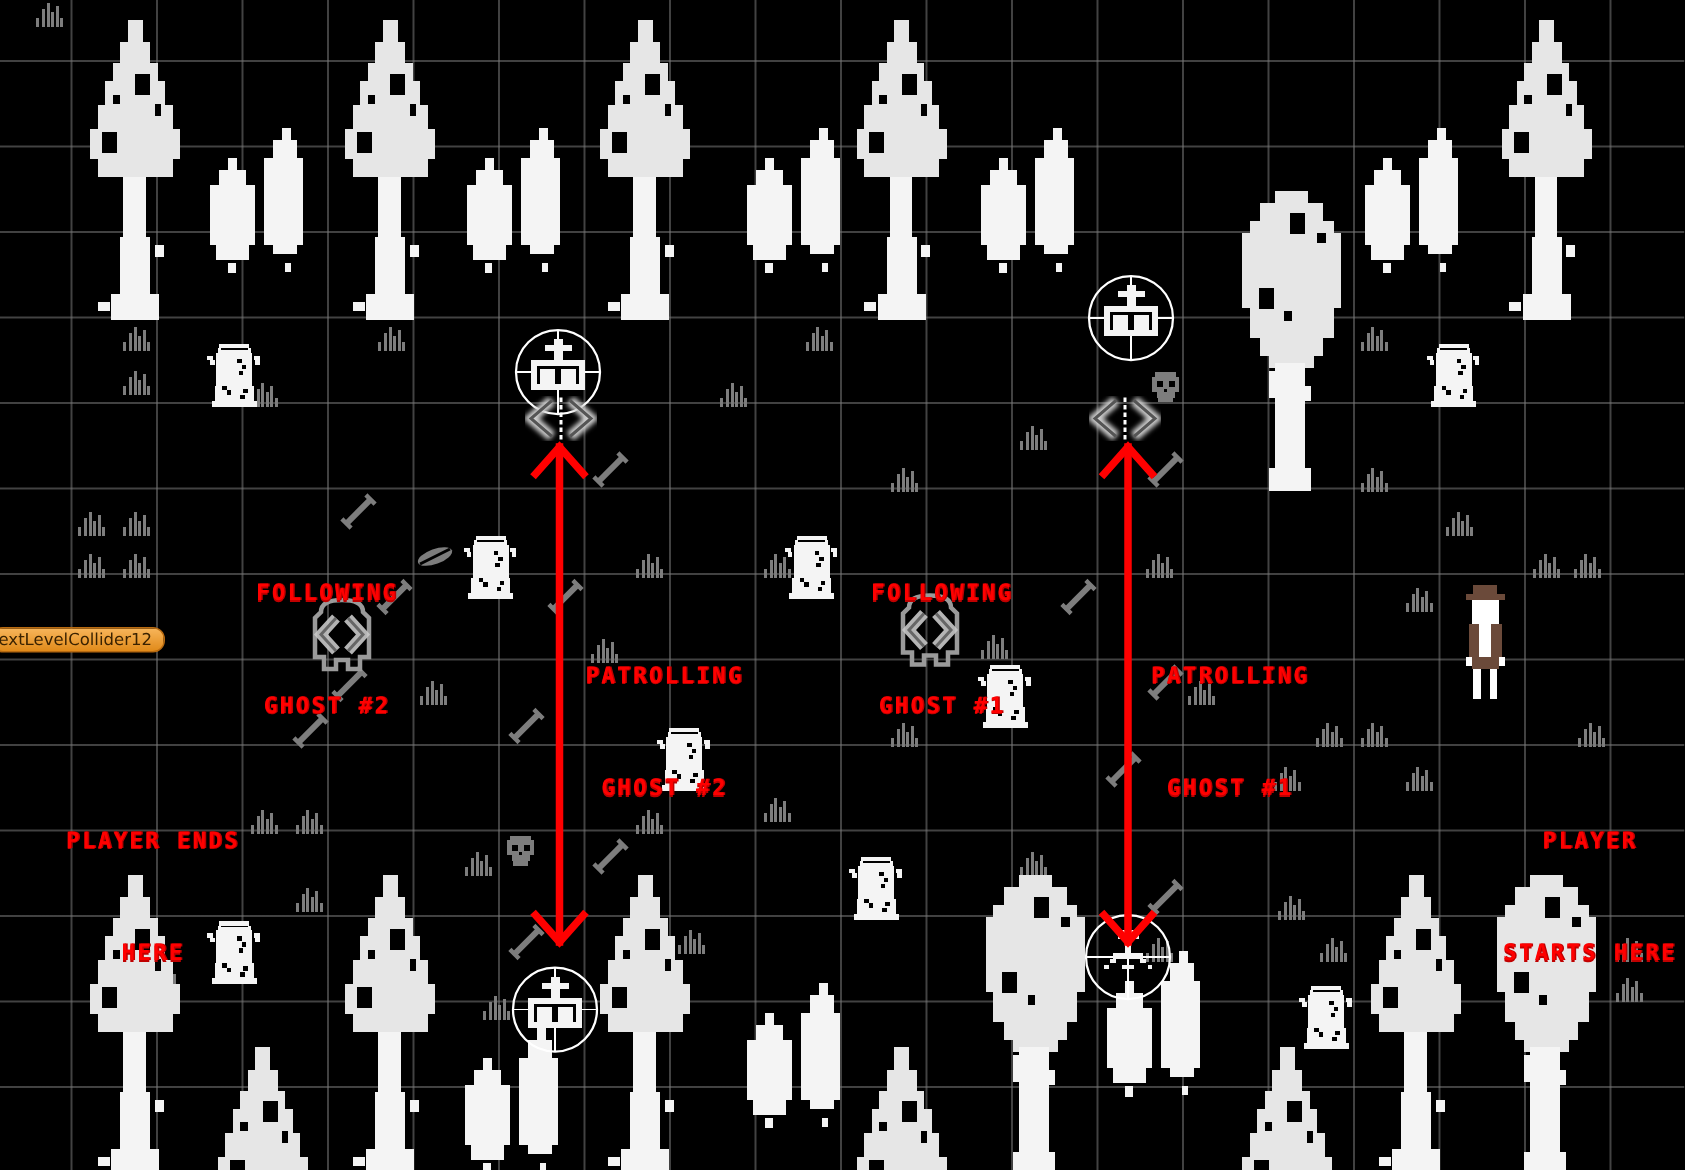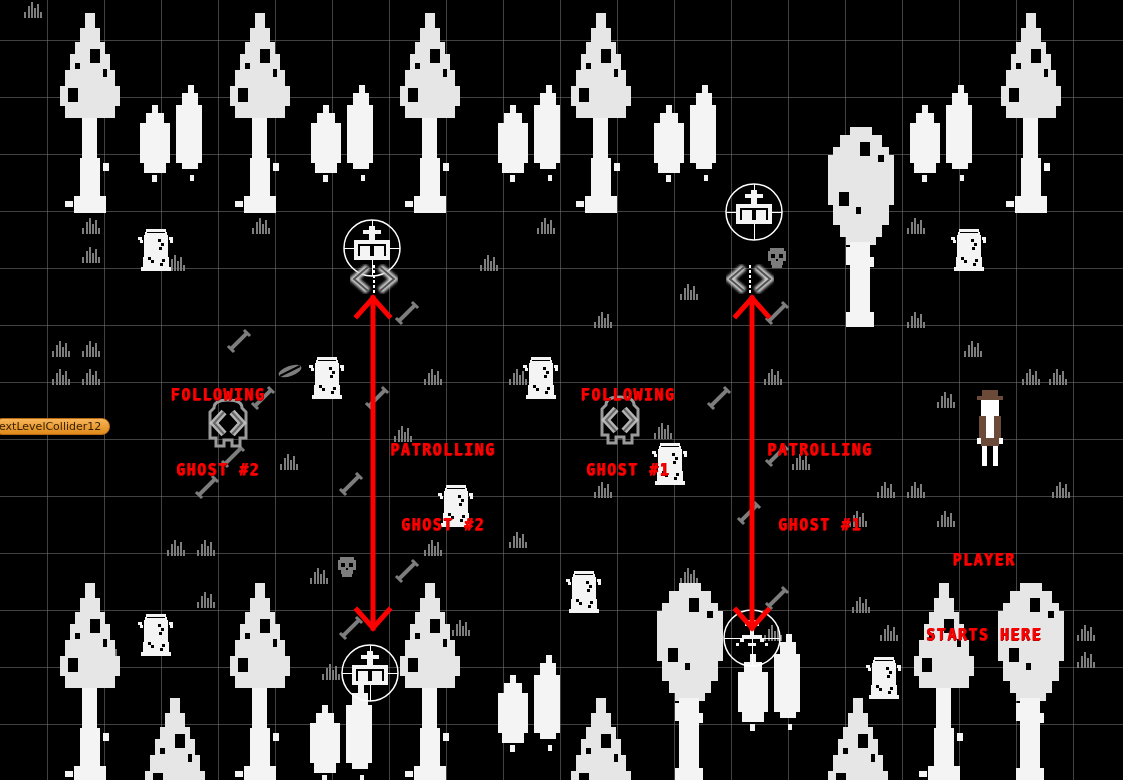--- a/index.html
+++ b/index.html
@@ -1401,19 +1401,23 @@
     <span>GHOST #1</span>
   </div>
   <div class="label" style="top: 388px; left: 443px; transform: translateX(-50%);">
     <span>PATROLLING</span>
     <span>GHOST #2</span>
   </div>
   <div class="label" style="top: 388px; left: 820px; transform: translateX(-50%);">
     <span>PATROLLING</span>
     <span>GHOST #1</span>
   </div>
-  <div class="label" style="top: 498px; left: 984px; transform: translateX(-50%);">
+  <div class="label" style="top: 498px; left: 102px; transform: translateX(-50%);">
+    <span>PLAYER ENDS</span>
+    <span>HERE</span>
+  </div>
+  <div class="label" style="top: 498px; left: 1060px; transform: translateX(-50%);">
     <span>PLAYER</span>
     <span>STARTS HERE</span>
   </div>
 
   <div class="collider-tag">extLevelCollider12</div>
 </div>
 
 </body></html>

